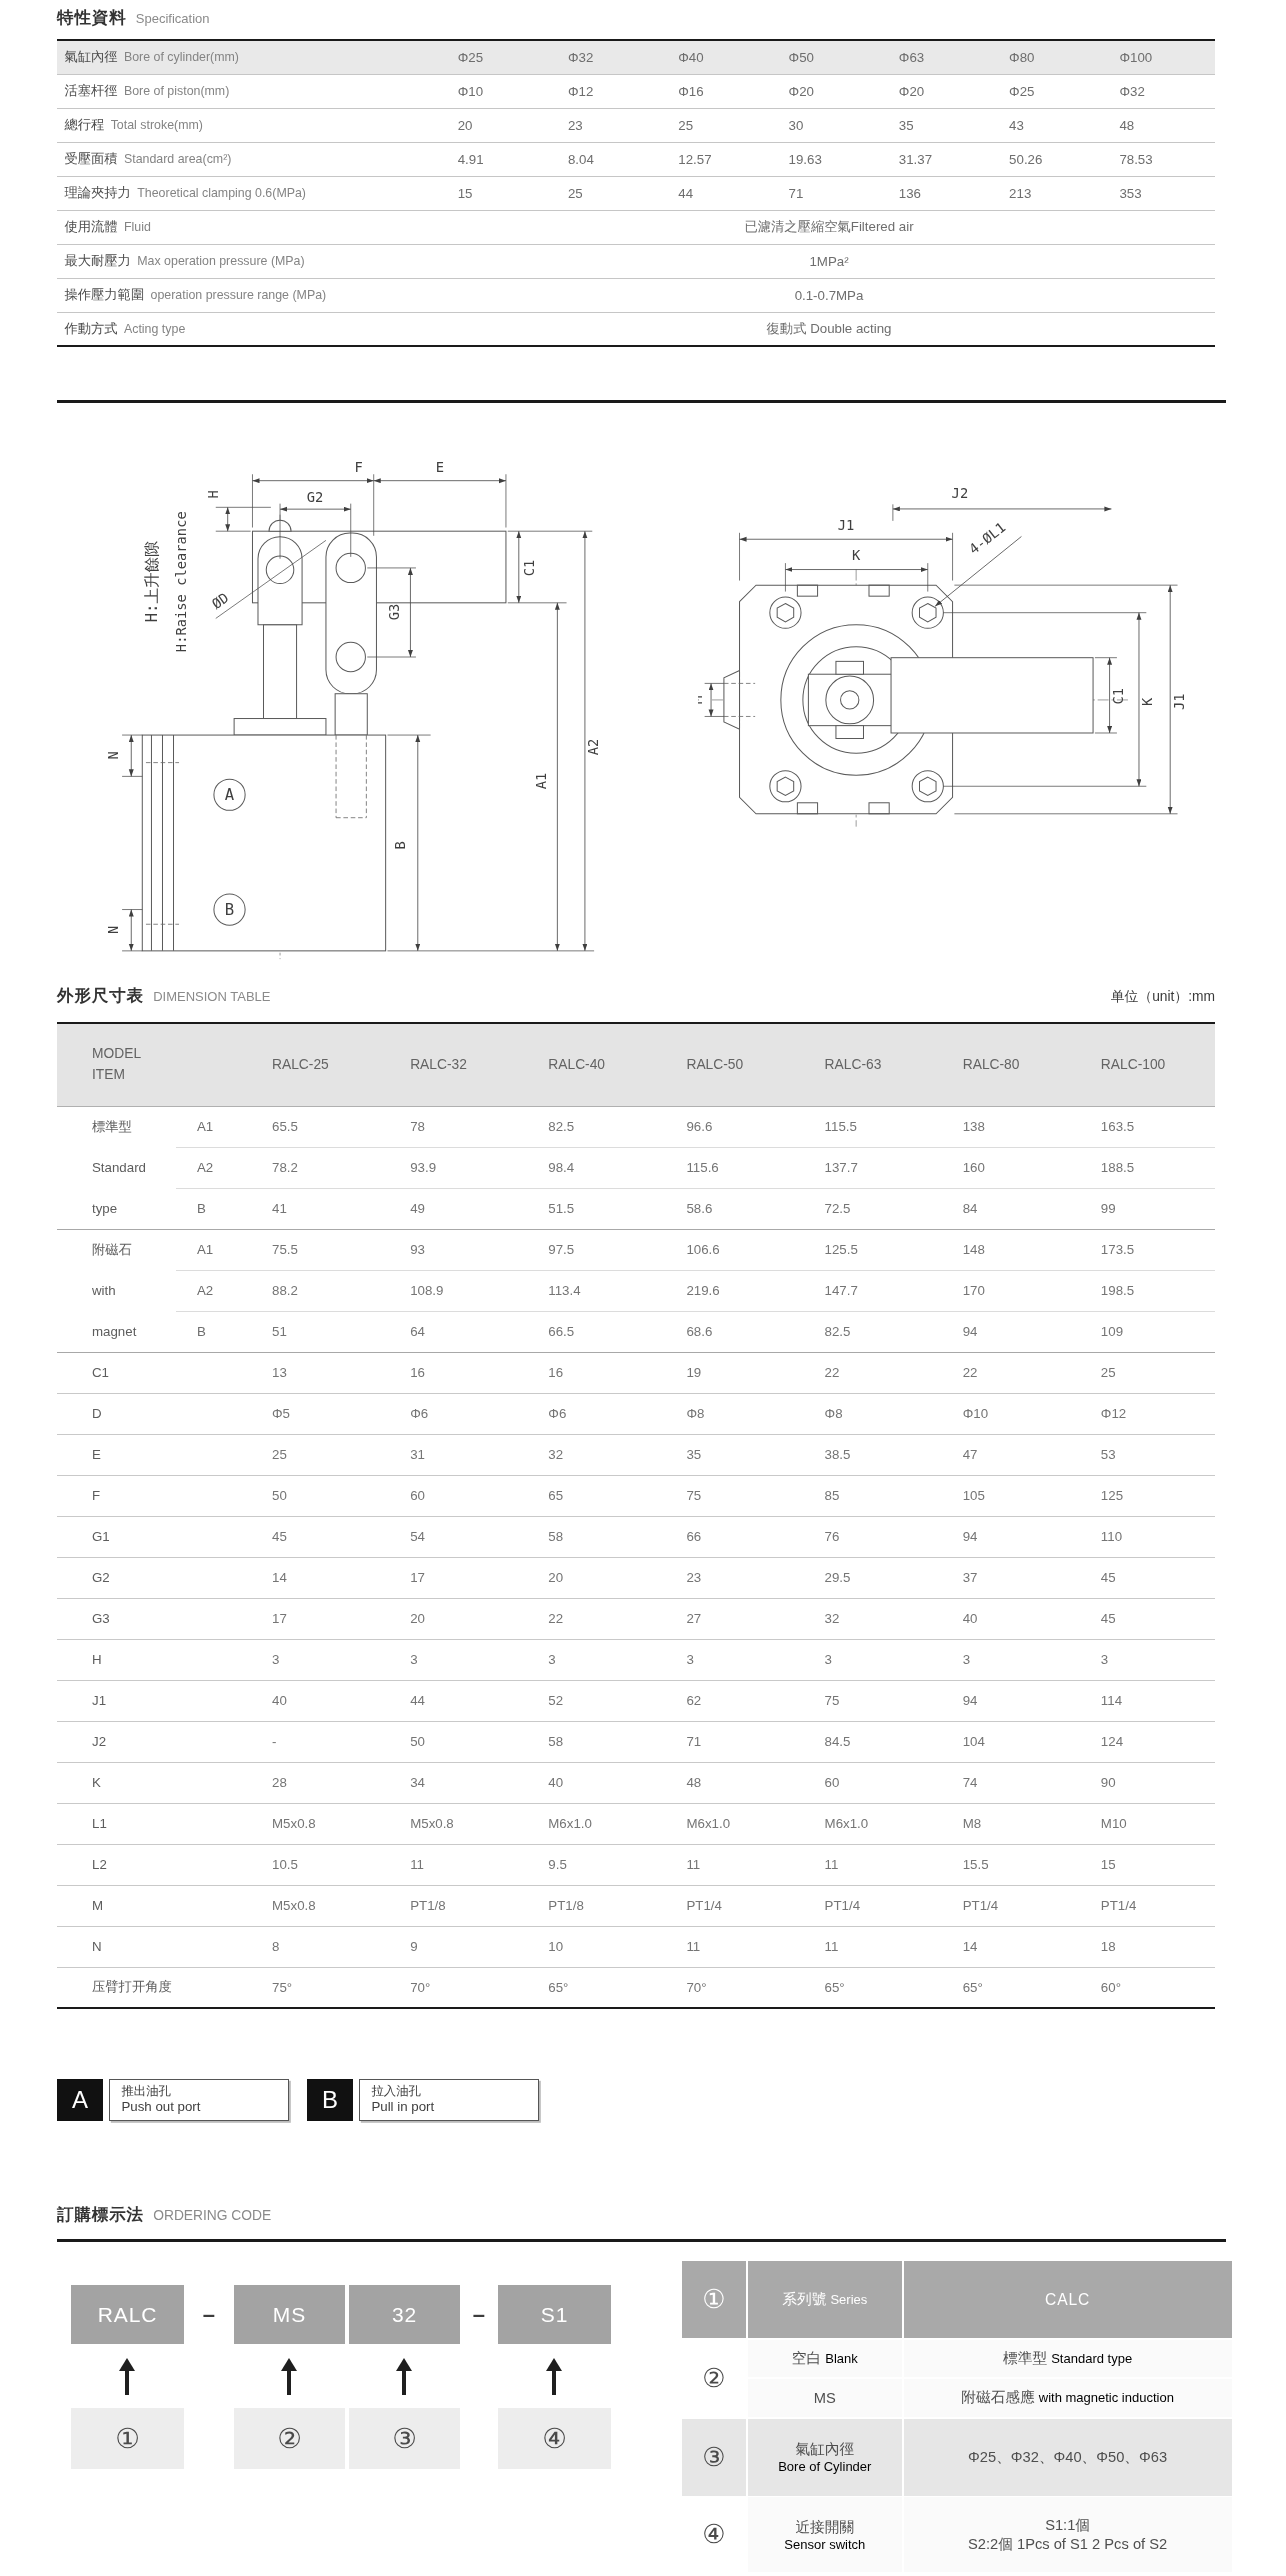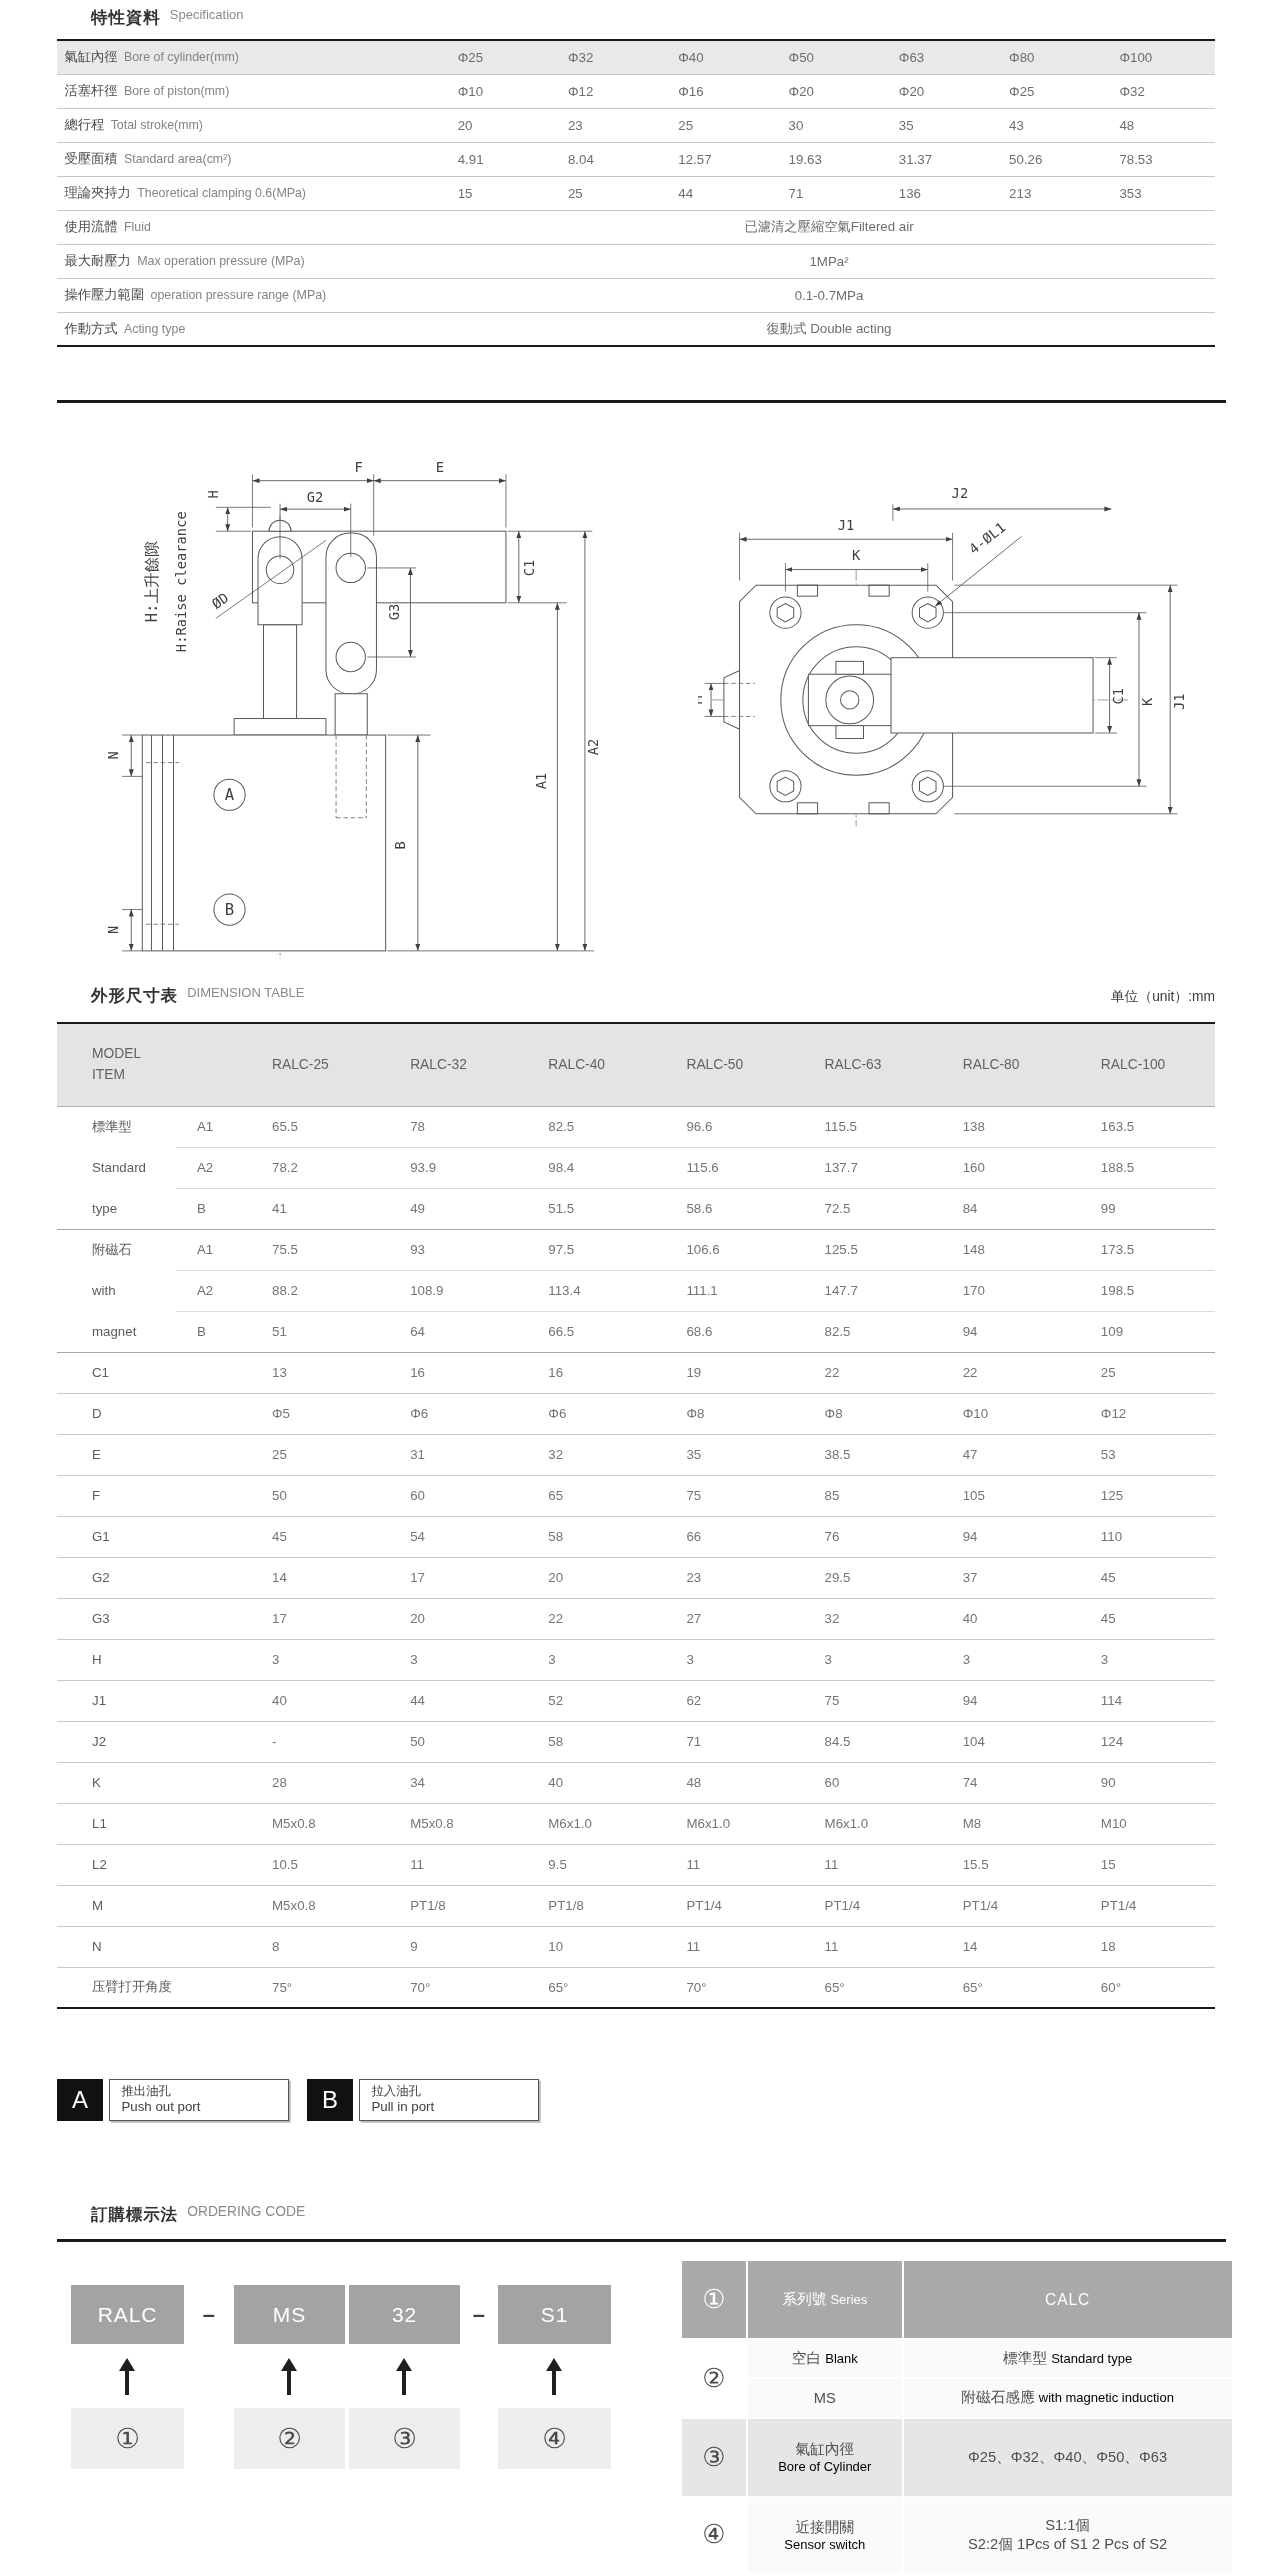--- a/index.html
+++ b/index.html
@@ -4,21 +4,21 @@
 <style>
   * { margin:0; padding:0; box-sizing:border-box; }
   body { background:#f2f2f2; font-family:"Liberation Sans", sans-serif; }
   #page {
     position:relative; width:1287px; height:2576px; background:#ffffff;
     margin:0 auto; overflow:hidden; color:#444;
   }
   .abs { position:absolute; }
 
   
-  .sec-title { display:flex; align-items:flex-start; gap:9.2px;margin-left:34px; }
+  .sec-title { display:flex; align-items:center; gap:9.2px; }
   .sec-title .cn { font-size:16.5px; font-weight:bold; color:#333; letter-spacing:0.9px; }
   .sec-title .en { font-size:13px; color:#8a8a8a; }
 
   
   table.spec {
     border-collapse:collapse; table-layout:fixed; width:1158px;
     border-top:2.8px solid #1a1a1a; border-bottom:2.8px solid #1a1a1a;
   }
   table.spec tr { height:34px; }
   table.spec td { border-top:0.9px solid #c6c6c6; font-size:13.3px; color:#6e6e6e; vertical-align:middle; }
@@ -430,21 +430,21 @@
           <td class="val">125.5</td>
           <td class="val">148</td>
           <td class="val">173.5</td>
         </tr>
         <tr class="sep-sub">
           <td class="grp">with</td>
           <td class="itm">A2</td>
           <td class="val">88.2</td>
           <td class="val">108.9</td>
           <td class="val">113.4</td>
-          <td class="val">111.1</td>
+          <td class="val">219.6</td>
           <td class="val">147.7</td>
           <td class="val">170</td>
           <td class="val">198.5</td>
         </tr>
         <tr class="sep-sub">
           <td class="grp">magnet</td>
           <td class="itm">B</td>
           <td class="val">51</td>
           <td class="val">64</td>
           <td class="val">66.5</td>

